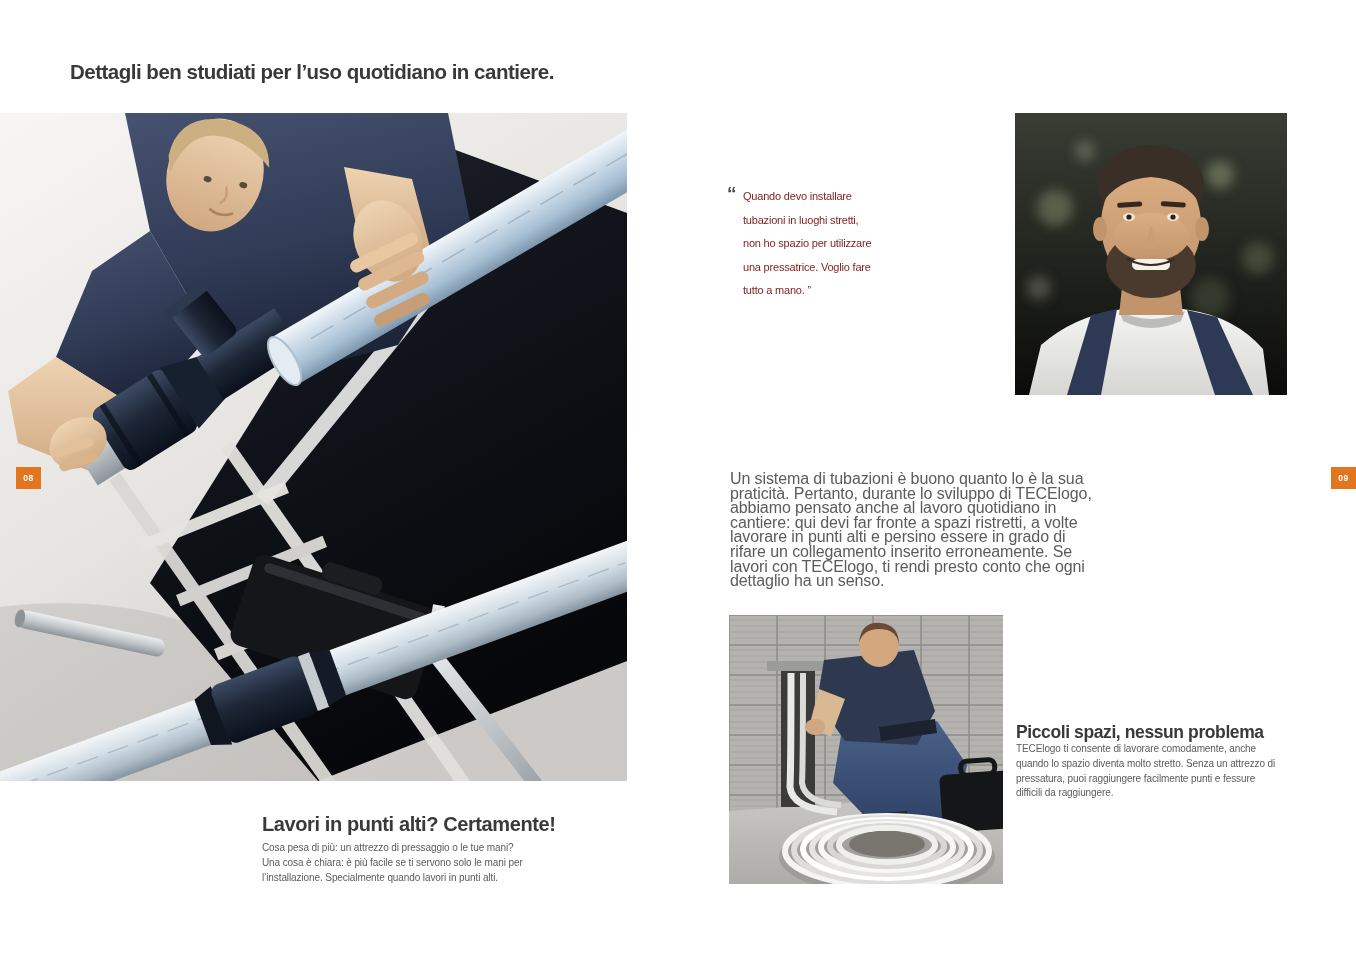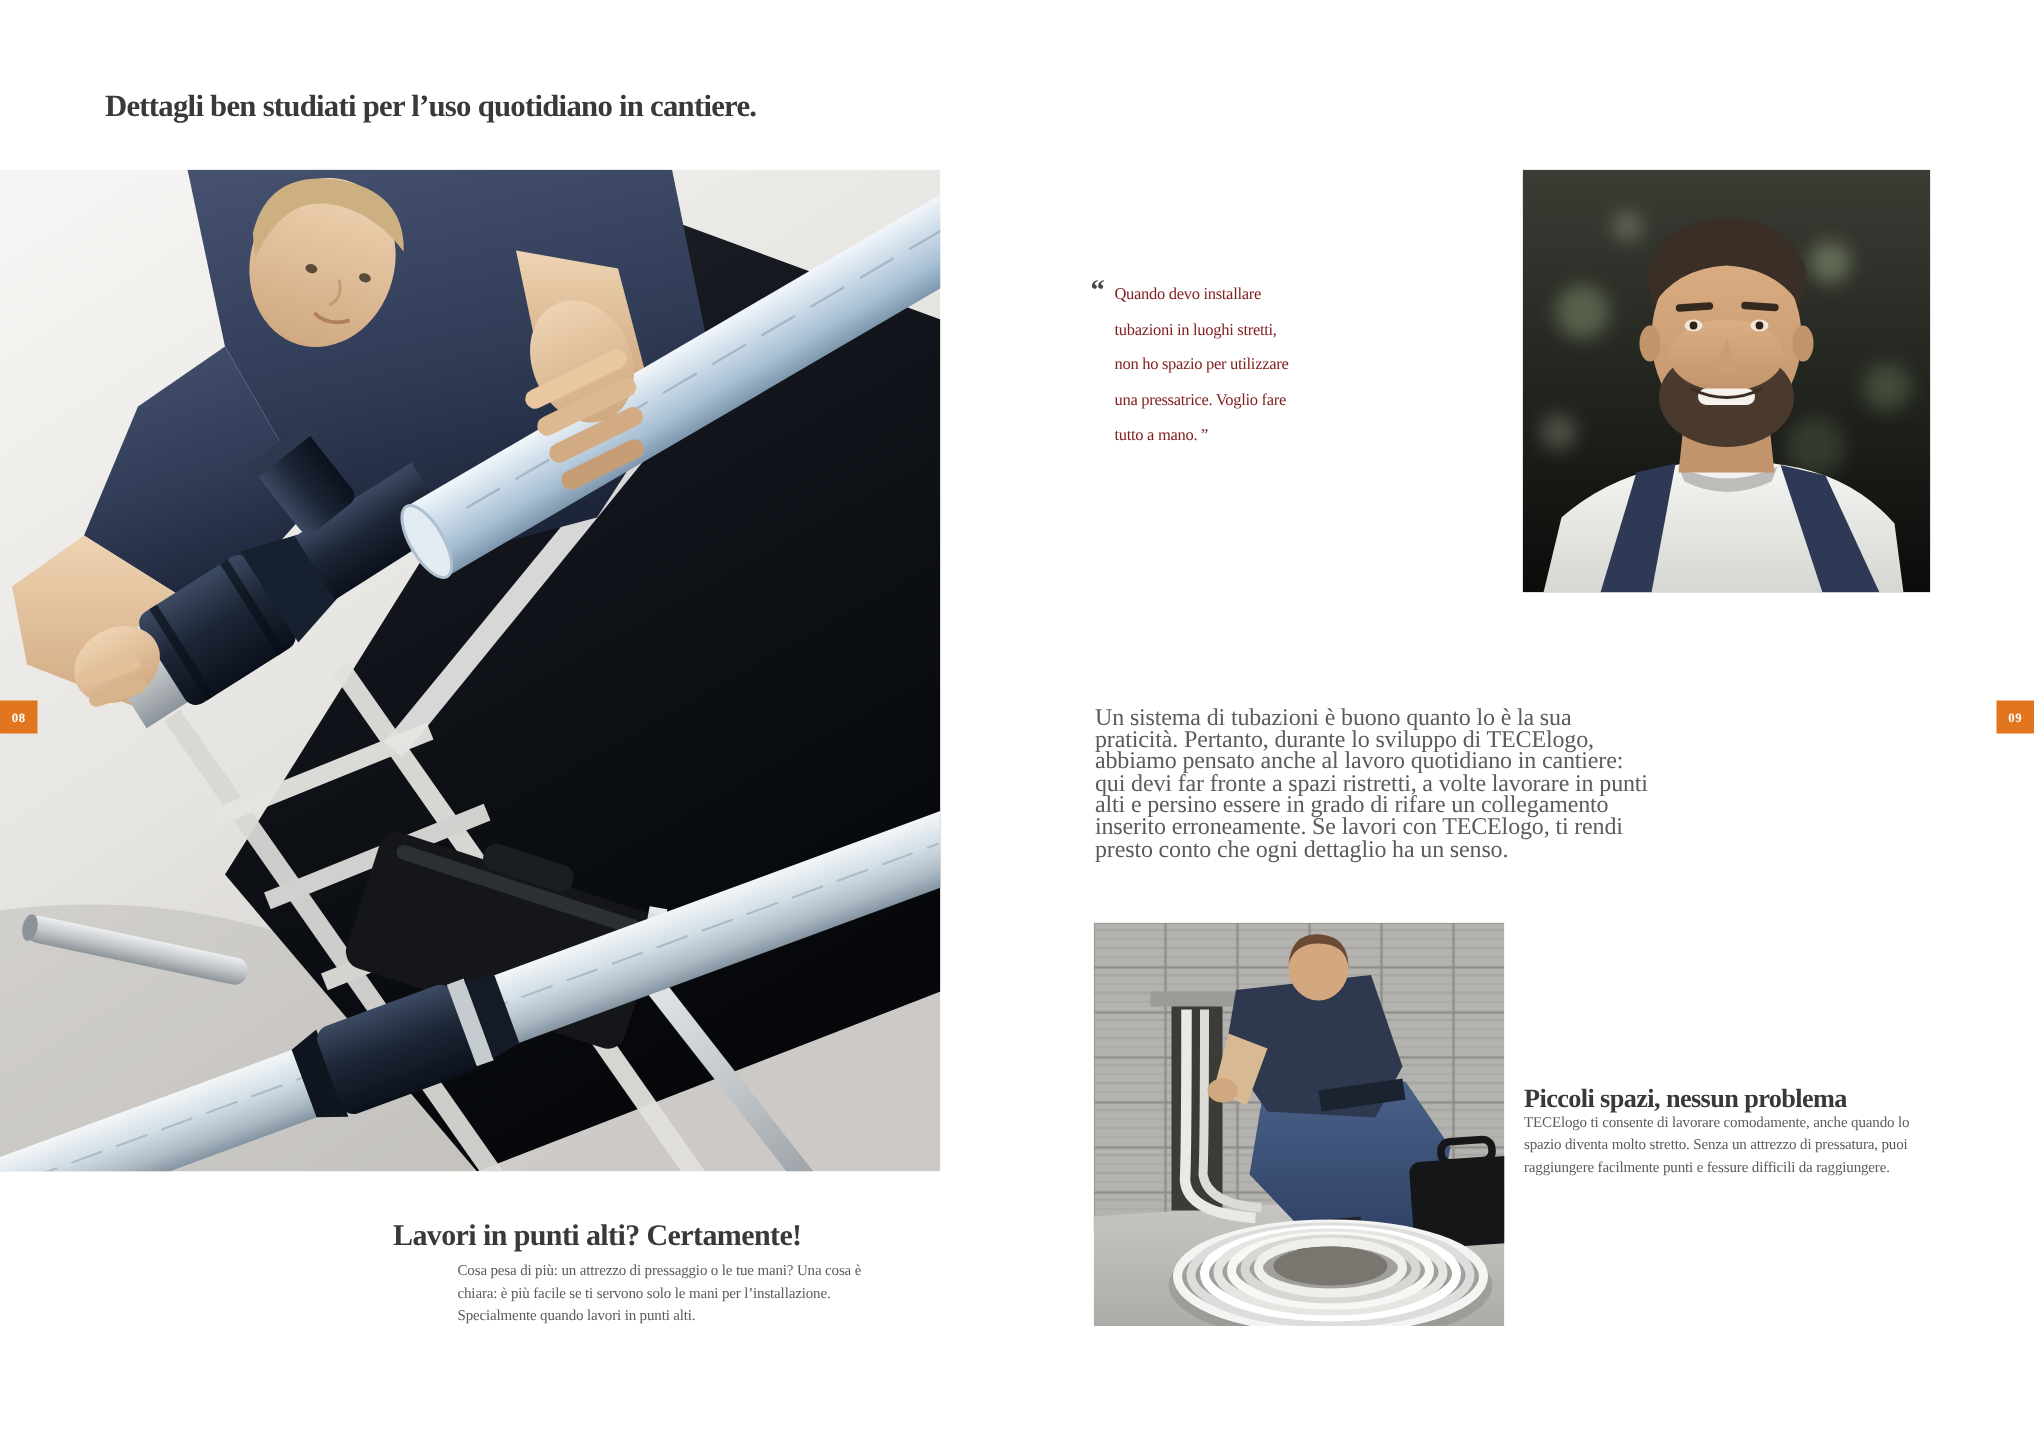--- a/index.html
+++ b/index.html
@@ -1,40 +1,40 @@
 <!DOCTYPE html>
 <html><head>
 <meta charset="utf-8">
 <style>
   * { margin:0; padding:0; box-sizing:border-box; }
   html,body { background:#ffffff; }
   .canvas {
     position:relative; width:1356px; height:959px;
     background:#ffffff; overflow:hidden;
-    font-family:Liberation Serif, serif;
+    font-family:Liberation Sans, sans-serif;
   }
   .page-title {
     position:absolute; left:70px; top:60px;
     font-size:20.5px; font-weight:bold; letter-spacing:-0.5px;
     color:#393938;
   }
   figure { position:absolute; overflow:hidden; }
   .hero   { left:0px;    top:113px; width:627px; height:668px; }
   .portrait { left:1015px; top:113px; width:272px; height:282px; }
   .worksite { left:729px;  top:615px; width:274px; height:269px; }
   figure svg { display:block; width:100%; height:100%; }
 
   .page-tab {
     position:absolute; top:467px; width:25px; height:22px;
     background:#E2761F; color:#ffffff;
     font-size:8.5px; font-weight:bold;
     display:flex; align-items:center; justify-content:center;
     letter-spacing:0.5px;
   }
-  .page-tab.left  { left:0;align-items:center; }
+  .page-tab.left  { left:16px;align-items:center; }
   .page-tab.right { left:1331px; }
 
   .quote-open {
     position:absolute; left:727px; top:183px;
     font-size:19px; font-weight:bold; color:#42474a;
   }
   .quote-text {
     position:absolute; left:743px; top:185px; width:256px;
     font-size:11px; line-height:23.5px; letter-spacing:-0.2px;
     color:#7f1d1d; white-space:pre-line;
@@ -46,21 +46,21 @@
   }
   .sec-heading {
     position:absolute; font-weight:bold; color:#393938; letter-spacing:-0.4px;
   }
   .sec-heading.high  { left:262px;  top:813px; font-size:20px; }
   .sec-heading.small { left:1016px; top:708px; font-size:17.5px;margin-top:14px; }
   .sec-body {
     position:absolute; font-size:10px; line-height:15px;
     letter-spacing:-0.1px; color:#5b5b5d;
   }
-  .sec-body.high  { left:262px;  top:840px; width:272px;margin-left:43px; }
+  .sec-body.high  { left:262px;  top:840px; width:272px; }
   .sec-body.small { left:1016px; top:742px; width:260px; line-height:14.8px; }
 </style>
 </head>
 <body>
 
 <div class="canvas">
 
   <h1 class="page-title">Dettagli ben studiati per l’uso quotidiano in cantiere.</h1>
 
   <figure class="hero">

